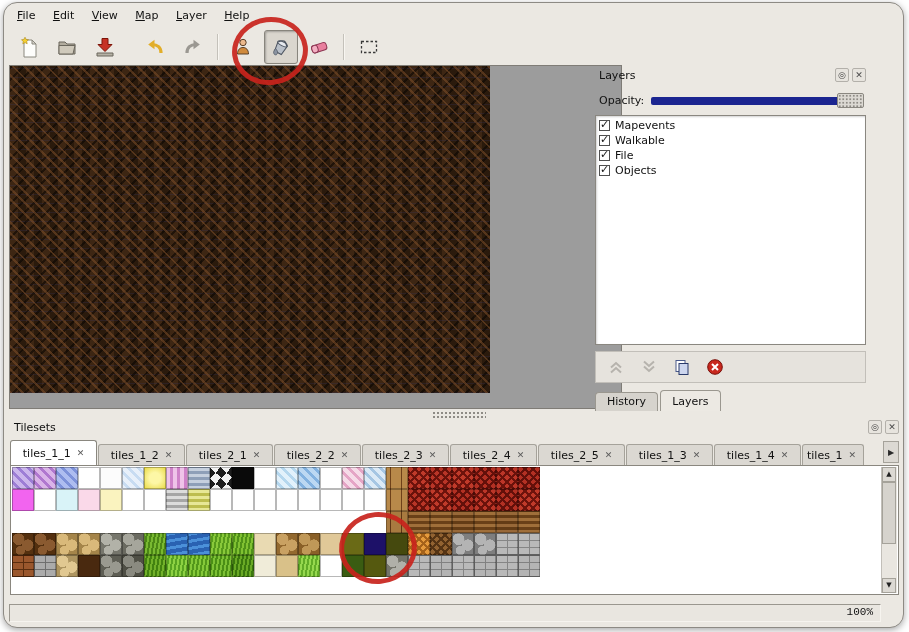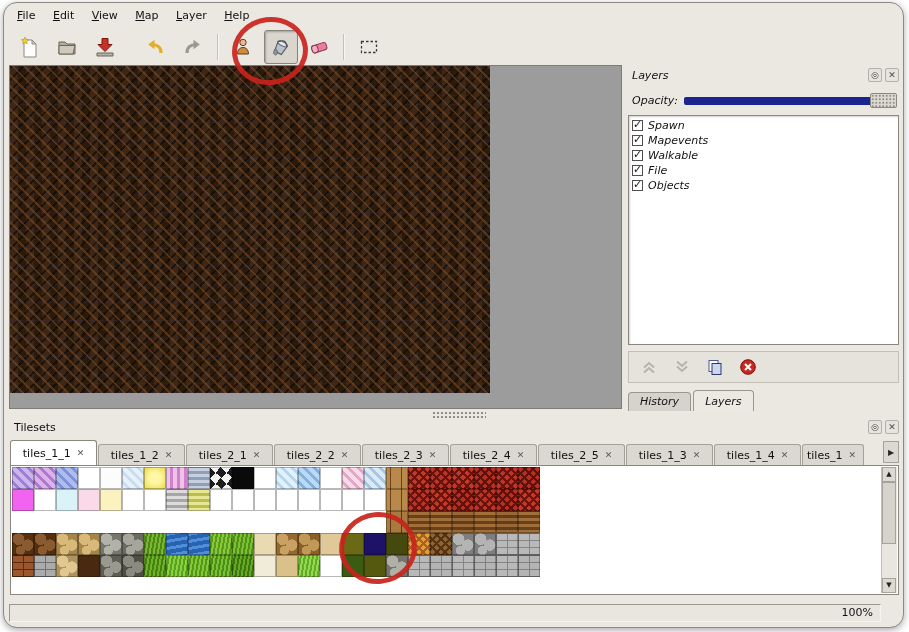--- a/index.html
+++ b/index.html
@@ -30,21 +30,21 @@
       background-color:#2c1b0e;
       background-image:
         repeating-linear-gradient(45deg, rgba(128,80,42,.50) 0 2px, rgba(0,0,0,0) 2px 8px),
         repeating-linear-gradient(-45deg, rgba(8,4,1,.55) 0 2px, rgba(0,0,0,0) 2px 8px),
         repeating-linear-gradient(0deg, rgba(52,54,110,.22) 0 1px, rgba(0,0,0,0) 1px 9px),
         repeating-linear-gradient(90deg, rgba(64,40,20,.85) 0 8px, rgba(42,26,12,.85) 8px 16px);}
   .splitter{position:absolute;left:428px;top:408px;width:54px;height:7px;
       background-image:radial-gradient(#8e8b85 1px, rgba(0,0,0,0) 1.3px);background-size:4px 4px;}
 
   
-  .layers-panel{position:absolute;left:621px;top:64px;width:277px;height:346px;font-style:italic;}
+  .layers-panel{position:absolute;left:588px;top:64px;width:277px;height:346px;}
   .panel-header{position:relative;height:18px;}
   .panel-title{position:absolute;left:7px;top:2px;}
   .panel-btns{position:absolute;right:3px;top:1px;display:flex;gap:3px;}
   .pbtn{width:14px;height:14px;border:1px solid #b3b0aa;background:#e7e4de;border-radius:2px;
         font-size:9px;line-height:13px;text-align:center;color:#4a4a4a;box-sizing:border-box;}
   .opacity-row{position:absolute;left:7px;right:4px;top:26px;height:16px;}
   .opacity-label{position:absolute;left:0;top:1px;}
   .slider-track{position:absolute;left:52px;right:2px;top:4px;height:8px;background:#1b2590;border-radius:2px;}
   .slider-handle{position:absolute;right:-1px;top:-4px;width:27px;height:15px;background:#dcd9d3;
         border:1px solid #8a8780;border-radius:2px;box-sizing:border-box;
@@ -103,21 +103,21 @@
   .t-wood{background:repeating-linear-gradient(90deg,var(--c1) 0 4px,var(--c2) 4px 5px,var(--c1) 5px 11px);}
   .vscroll{position:absolute;right:1px;top:1px;bottom:1px;width:15px;background:#e9e6e0;border-left:1px solid #c2bfb9;}
   .sbtn{position:absolute;left:0;width:14px;height:15px;background:#dcd9d3;border:1px solid #a5a29a;
         box-sizing:border-box;font-size:7px;text-align:center;line-height:13px;color:#222;}
   .sbtn.up{top:0;} .sbtn.down{bottom:0;}
   .sthumb{position:absolute;left:0;top:15px;width:14px;height:62px;background:#d6d3cd;border:1px solid #a5a29a;box-sizing:border-box;}
 
   
   .statusbar{position:absolute;left:5px;right:22px;bottom:5px;height:18px;background:#e9e6e0;
         border:1px solid;border-color:#9a978f #f6f4ef #f6f4ef #9a978f;box-sizing:border-box;}
-  .zoom{position:absolute;right:7px;top:1px;}
+  .zoom{position:absolute;right:7px;top:1px;font-family:Liberation Mono, monospace;}
 
   
   .annot{position:absolute;border:5px solid #c8231c;border-radius:50%;z-index:50;opacity:.92;pointer-events:none;}
   .annot.a1{left:228px;top:14px;width:66px;height:58px;transform:rotate(-7deg);}
   .annot.a2{left:335px;top:509px;width:68px;height:62px;transform:rotate(-5deg);}
 </style>
 </head>
 <body>
 
 <div class="window">
@@ -210,24 +210,20 @@
         <span class="pbtn">✕</span>
       </span>
     </div>
     <div class="opacity-row">
       <span class="opacity-label">Opacity:</span>
       <span class="slider-track">
         <span class="slider-handle"></span>
       </span>
     </div>
     <div class="layers-list">
-        <div class="layer-row">
-          <span class="checkbox checked"></span>
-          <span class="layer-label">Spawn</span>
-        </div>
         <div class="layer-row">
           <span class="checkbox checked"></span>
           <span class="layer-label">Mapevents</span>
         </div>
         <div class="layer-row">
           <span class="checkbox checked"></span>
           <span class="layer-label">Walkable</span>
         </div>
         <div class="layer-row">
           <span class="checkbox checked"></span>

